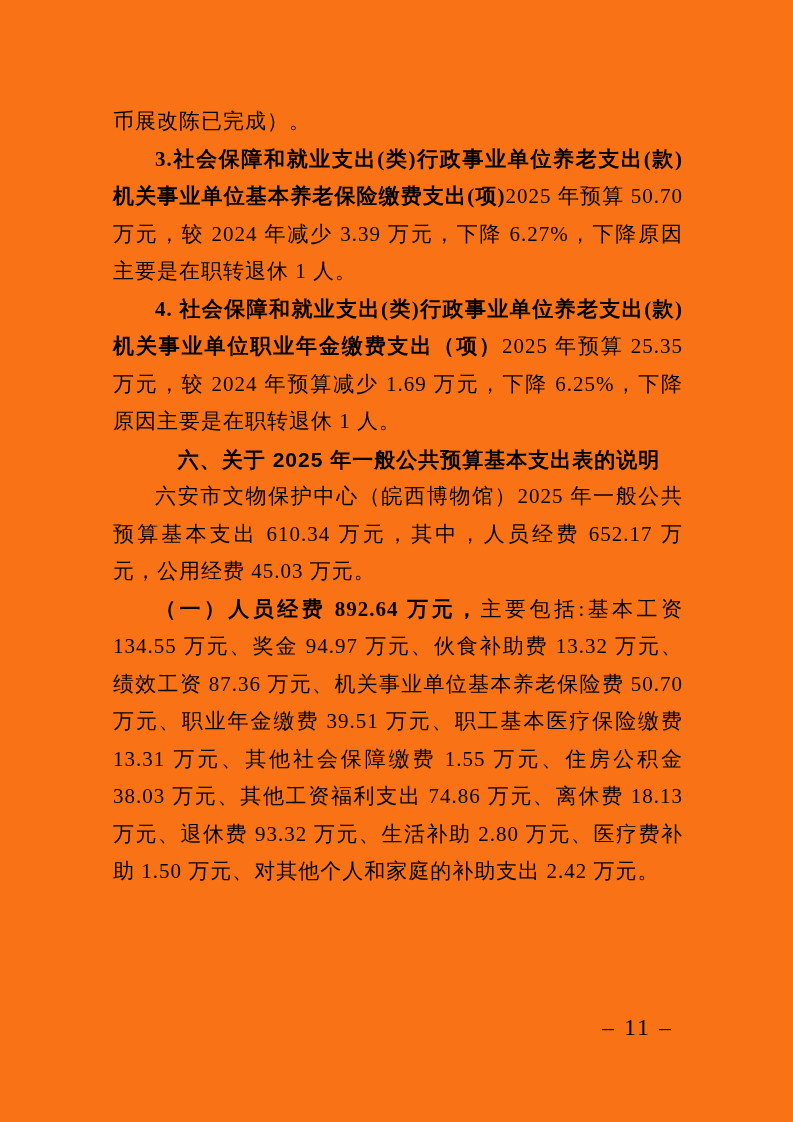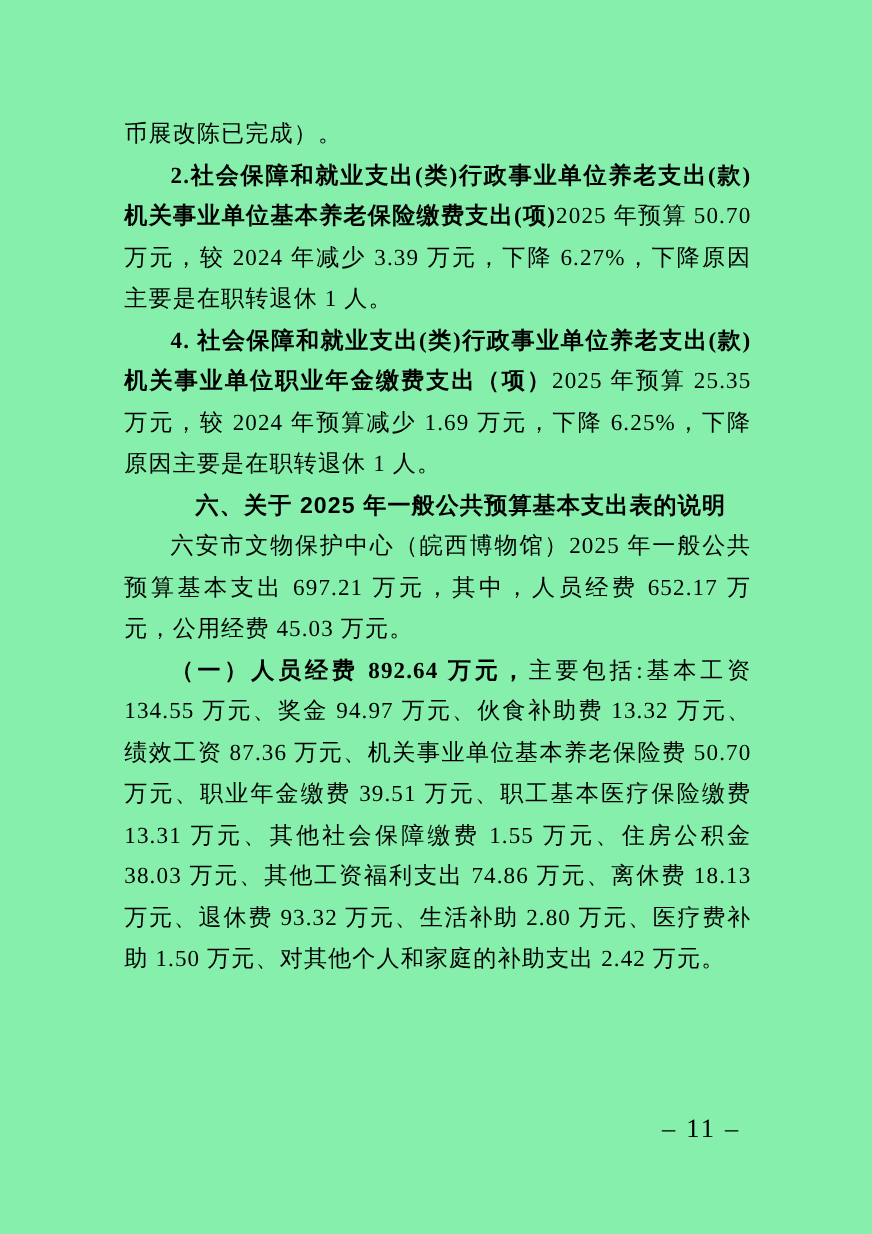--- a/index.html
+++ b/index.html
@@ -4,21 +4,21 @@
 <style>
   html, body {
     margin: 0;
     padding: 0;
     background: #ffffff;
   }
   .page {
     position: relative;
     width: 793px;
     height: 1122px;
-    background: #86efac;
+    background: #f97316;
     overflow: hidden;
     color: #000000;
   }
   .doc-body {
     position: absolute;
     left: 113px;
     top: 103px;
     width: 570px;
     font-family: "Liberation Serif", "DejaVu Serif", serif;
     font-size: 21px;
@@ -55,28 +55,28 @@
 </style>
 </head>
 <body>
 
 <div class="page">
 
   <div class="doc-body">
 
     <p class="no-indent">币展改陈已完成）。</p>
 
-    <p><span class="lead-bold">2.社会保障和就业支出(类)行政事业单位养老支出(款)机关事业单位基本养老保险缴费支出(项)</span><span>2025 年预算 50.70 万元，较 2024 年减少 3.39 万元，下降 6.27%，下降原因主要是在职转退休 1 人。</span></p>
+    <p><span class="lead-bold">3.社会保障和就业支出(类)行政事业单位养老支出(款)机关事业单位基本养老保险缴费支出(项)</span><span>2025 年预算 50.70 万元，较 2024 年减少 3.39 万元，下降 6.27%，下降原因主要是在职转退休 1 人。</span></p>
 
     <p><span class="lead-bold">4. 社会保障和就业支出(类)行政事业单位养老支出(款)机关事业单位职业年金缴费支出（项）</span><span>2025 年预算 25.35 万元，较 2024 年预算减少 1.69 万元，下降 6.25%，下降原因主要是在职转退休 1 人。</span></p>
 
 
     <p class="heading-sans">六、关于 2025 年一般公共预算基本支出表的说明</p>
 
-    <p>六安市文物保护中心（皖西博物馆）2025 年一般公共预算基本支出 697.21 万元，其中，人员经费 652.17 万元，公用经费 45.03 万元。</p>
+    <p>六安市文物保护中心（皖西博物馆）2025 年一般公共预算基本支出 610.34 万元，其中，人员经费 652.17 万元，公用经费 45.03 万元。</p>
 
     <p><span class="lead-bold">（一）人员经费 892.64 万元，</span><span>主要包括:基本工资 134.55 万元、奖金 94.97 万元、伙食补助费 13.32 万元、绩效工资 87.36 万元、机关事业单位基本养老保险费 50.70 万元、职业年金缴费 39.51 万元、职工基本医疗保险缴费 13.31 万元、其他社会保障缴费 1.55 万元、住房公积金 38.03 万元、其他工资福利支出 74.86 万元、离休费 18.13 万元、退休费 93.32 万元、生活补助 2.80 万元、医疗费补助 1.50 万元、对其他个人和家庭的补助支出 2.42 万元。</span></p>
 
   </div>
 
   <div class="footer-page-number">– 11 –</div>
 
 </div>
 
 </body></html>

